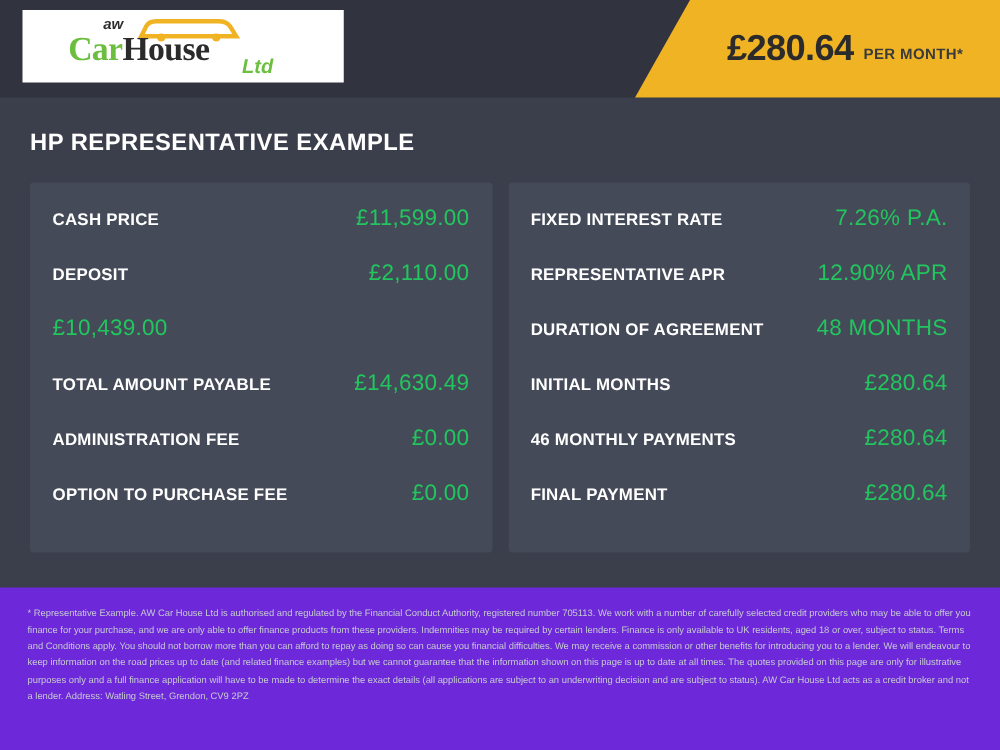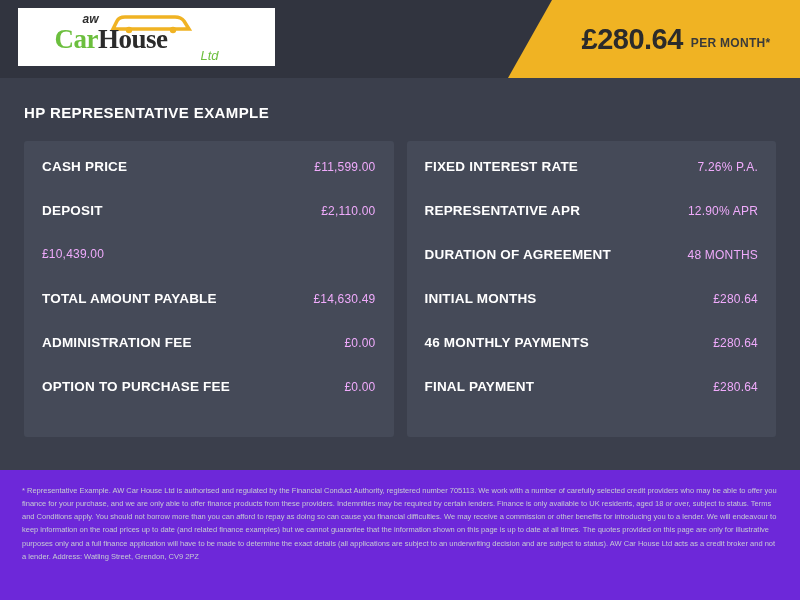--- a/index.html
+++ b/index.html
@@ -58,22 +58,22 @@
     font-size: 27px;
     font-weight: bold;
     letter-spacing: -0.5px;
     font-family: Liberation Serif, serif;
   }
   .logo-main .g { color: #6cbf3e; }
   .logo-main .d { color: #2b2b2b; }
   .logo-ltd {
     position: absolute;
     right: 28px; bottom: -1px;
-    font-size: 13px;
-    font-weight: normal;
+    font-size: 16px;
+    font-weight: bold;
     color: #6cbf3e;
     font-style: italic;
   }
 
   .price-banner {
     position: absolute;
     top: 0; right: 0;
     width: 248px; height: 78px;
     background: #f0b323;
     display: flex;
@@ -99,21 +99,21 @@
     font-size: 12px;
     font-weight: bold;
     color: #3a3a3a;
     letter-spacing: 0.3px;
     padding-top: 8px;
   }
 
   
   .section-title {
     margin: 26px 0 0 24px;
-    font-size: 15px;
+    font-size: 19px;
     font-weight: bold;
     color: #ffffff;
     letter-spacing: 0.4px;
   }
 
   
   .panels {
     display: flex;
     gap: 13px;
     margin: 20px 24px 0 24px;
@@ -130,22 +130,22 @@
     justify-content: space-between;
     height: 44px;
   }
   .row-label {
     font-size: 13.5px;
     font-weight: bold;
     color: #ffffff;
     letter-spacing: 0.2px;
   }
   .row-value {
-    font-size: 12px;
-    color: #f0abfc;
+    font-size: 18px;
+    color: #22c55e;
     letter-spacing: 0.2px;
     white-space: nowrap;
   }
 
   
   .footer {
     position: absolute;
     left: 0; bottom: 0;
     width: 800px;
     background: #6d28d9;

